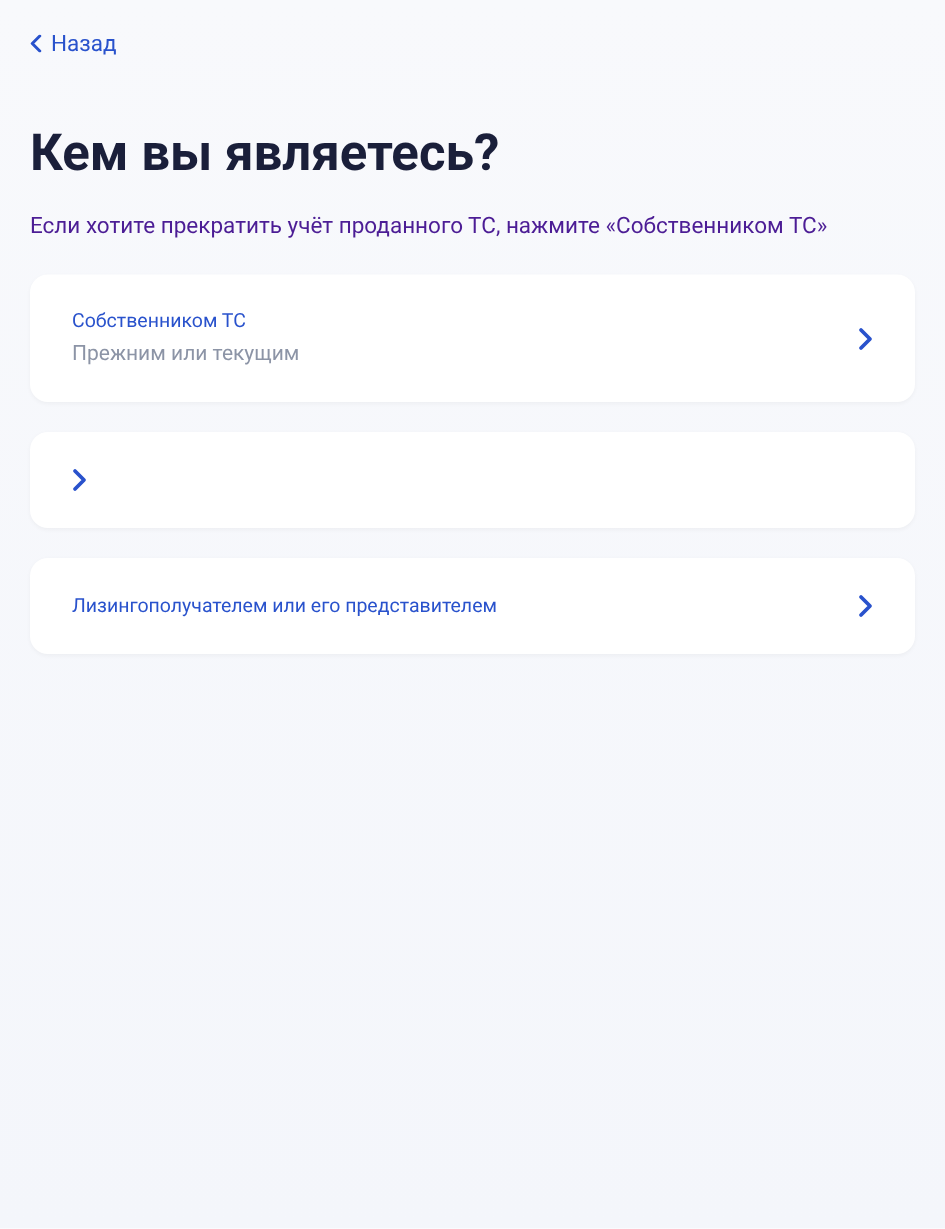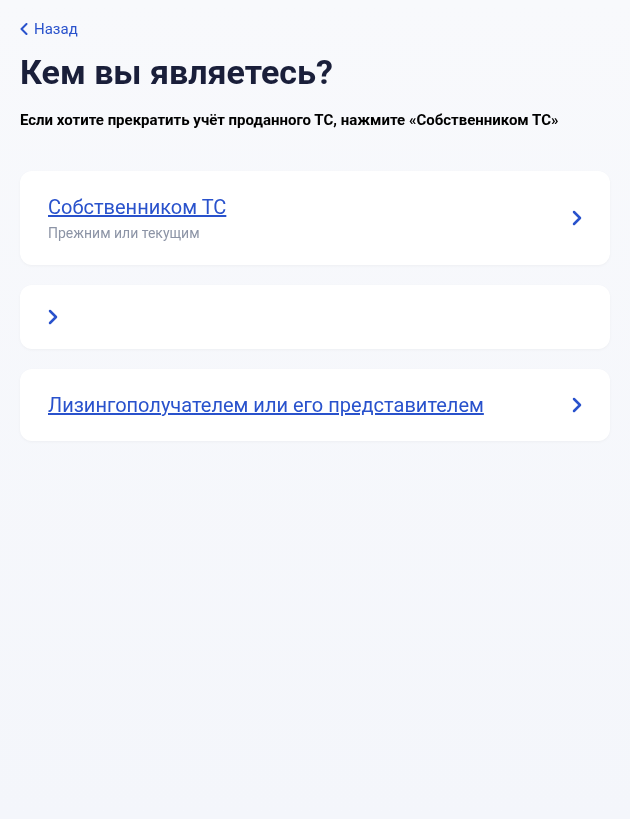--- a/index.html
+++ b/index.html
@@ -14,58 +14,56 @@
       height: 819px;
       padding: 20px;
     }
     .back-link {
       display: flex;
       align-items: center;
       gap: 6px;
       color: #2952cc;
       font-size: 15px;
       cursor: pointer;
-      margin-bottom: 14px;
+      margin-bottom: 44px;
     }
     .chevron-left {
       width: 8px;
       height: 12px;
     }
     .page-title {
       font-size: 34px;
       font-weight: 700;
       color: #1a1f3a;
       margin-bottom: 18px;
     }
     .page-description {
       font-size: 15px;
-      color: #000000;
-      margin-bottom: 40px;
+      color: #4c1d95;
+      margin-bottom: 22px;
       line-height: 1.4;
-      font-weight: bold;
     }
     .option-card {
       background: #ffffff;
       border-radius: 12px;
       padding: 24px 28px;
       margin-bottom: 20px;
       display: flex;
       align-items: center;
       justify-content: space-between;
       cursor: pointer;
       box-shadow: 0 1px 3px rgba(0, 0, 0, 0.04);
     }
     .option-content {
       flex: 1;
     }
     .option-title {
-      font-size: 20px;
+      font-size: 13px;
       color: #2952cc;
       margin-bottom: 6px;
-      text-decoration: underline;
     }
     .option-title:only-child {
       margin-bottom: 0;
     }
     .option-subtitle {
       font-size: 14px;
       color: #8c94a6;
     }
     .chevron-right {
       width: 10px;

